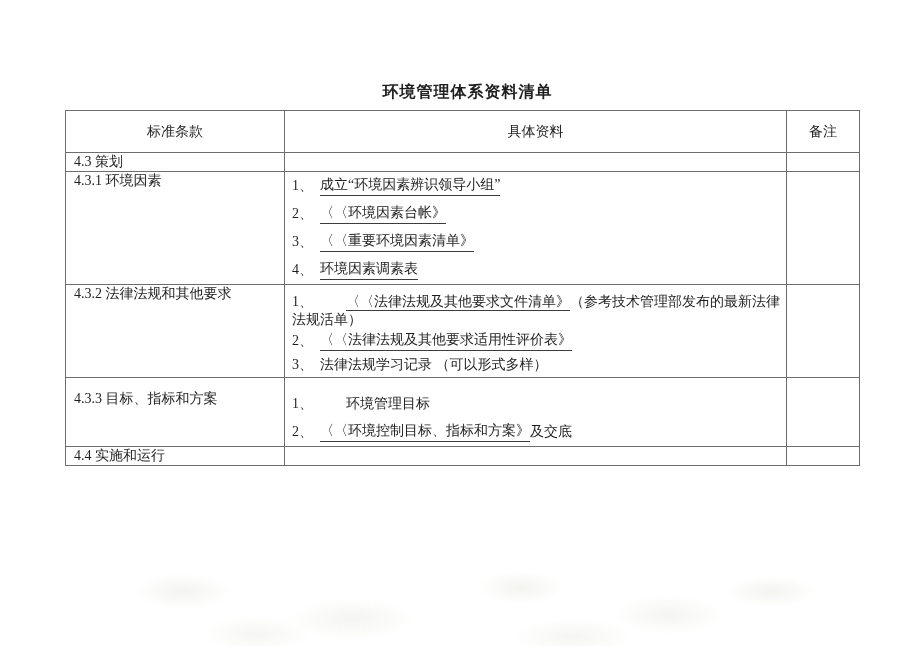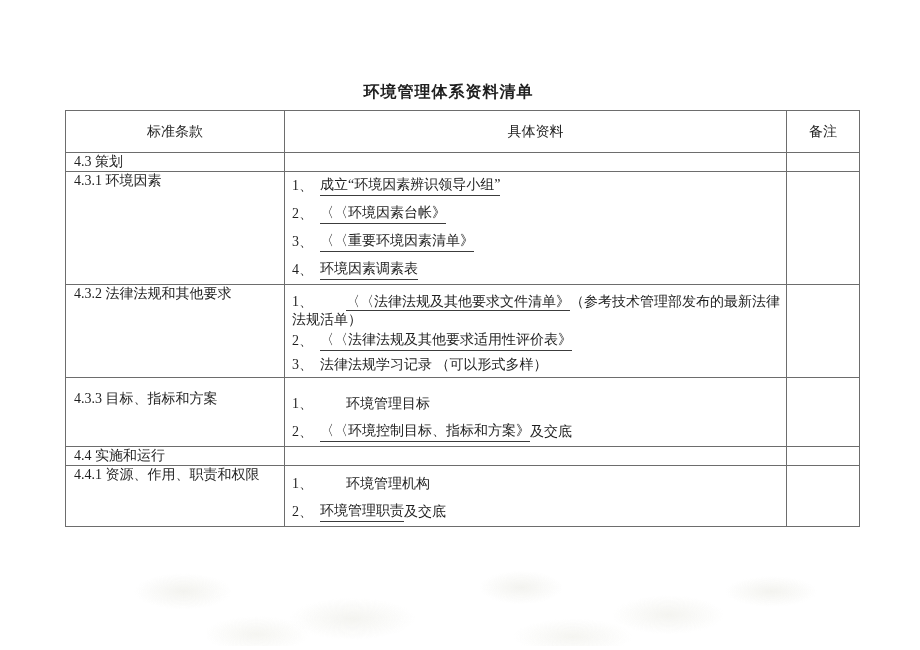--- a/index.html
+++ b/index.html
@@ -2,21 +2,21 @@
 <html><head>
 <meta charset="utf-8">
 <style>
   html,body{margin:0;padding:0;}
   body{
     width:920px;height:650px;position:relative;background:#ffffff;
     font-family:"Liberation Serif","DejaVu Serif",serif;
     color:#1f1f1f;overflow:hidden;
   }
   .page-title{
-    position:absolute;left:53px;top:82px;width:791px;
+    position:absolute;left:72px;top:82px;width:791px;
     text-align:center;font-size:16px;font-weight:600;letter-spacing:1px;
   }
   table.doc{
     position:absolute;left:65px;top:110px;
     border-collapse:collapse;table-layout:fixed;width:791px;padding-left:47px;
   }
   table.doc td{
     border:1px solid #6d6d6d;padding:0;vertical-align:top;
     font-size:14px;
   }
@@ -168,39 +168,16 @@
           <div class="cellfill h42 ccell">4.4 实施和运行</div>
         </td>
     <td>
           <div class="cellfill h42 mwrap"></div>
         </td>
     <td>
           <div class="cellfill h42"></div>
         </td>
   </tr>
 
-  <tr>
-    <td>
-          <div class="cellfill h65 ccell">4.4.1 资源、作用、职责和权限</div>
-        </td>
-    <td>
-          <div class="cellfill h65 mwrap" style="padding-top:4px;">
-      <div class="item">
-              <span class="num">1、</span>
-              <span class="tab"></span>
-              <span class="u"></span>
-              <span>环境管理机构</span>
-            </div>
-      <div class="item">
-              <span class="num">2、</span>
-              <span class="u">环境管理职责</span>
-              <span>及交底</span>
-            </div>
-    </div>
-        </td>
-    <td>
-          <div class="cellfill h65"></div>
-        </td>
-  </tr>
 </tbody>
   </table>
 
 <div class="noise"></div>
 
 </body></html>

